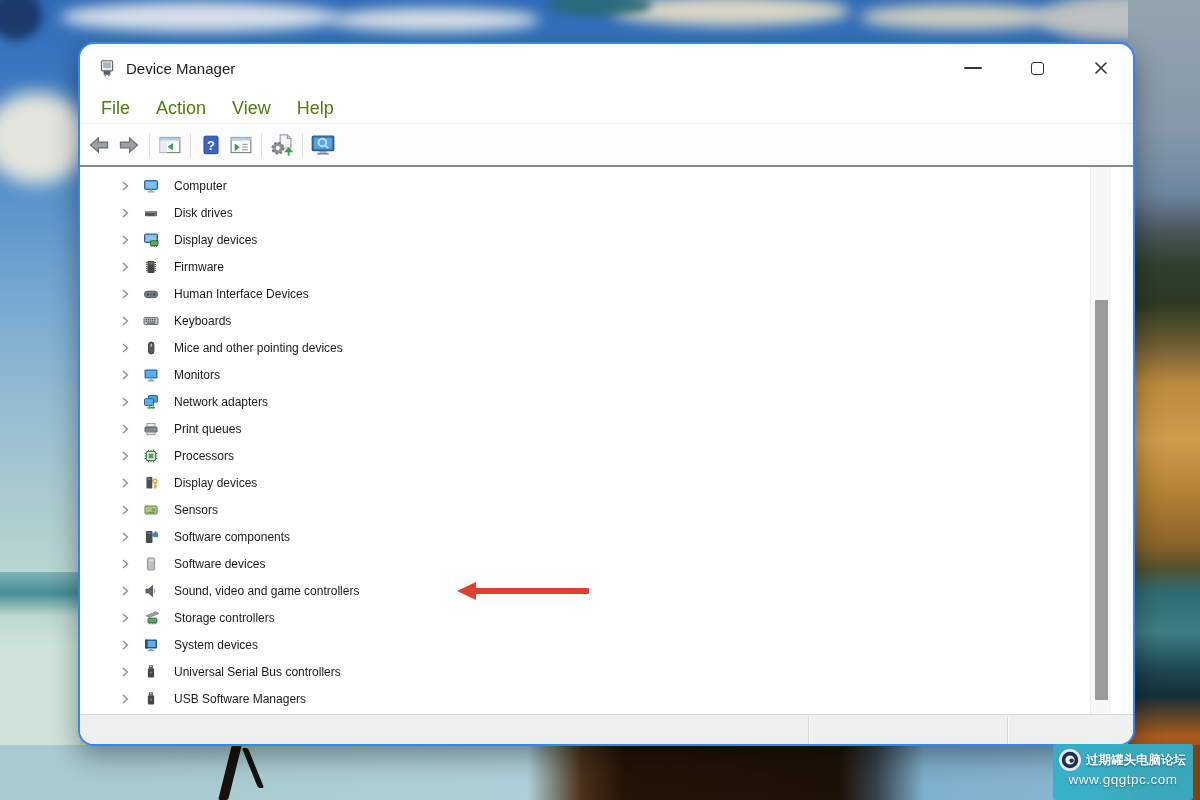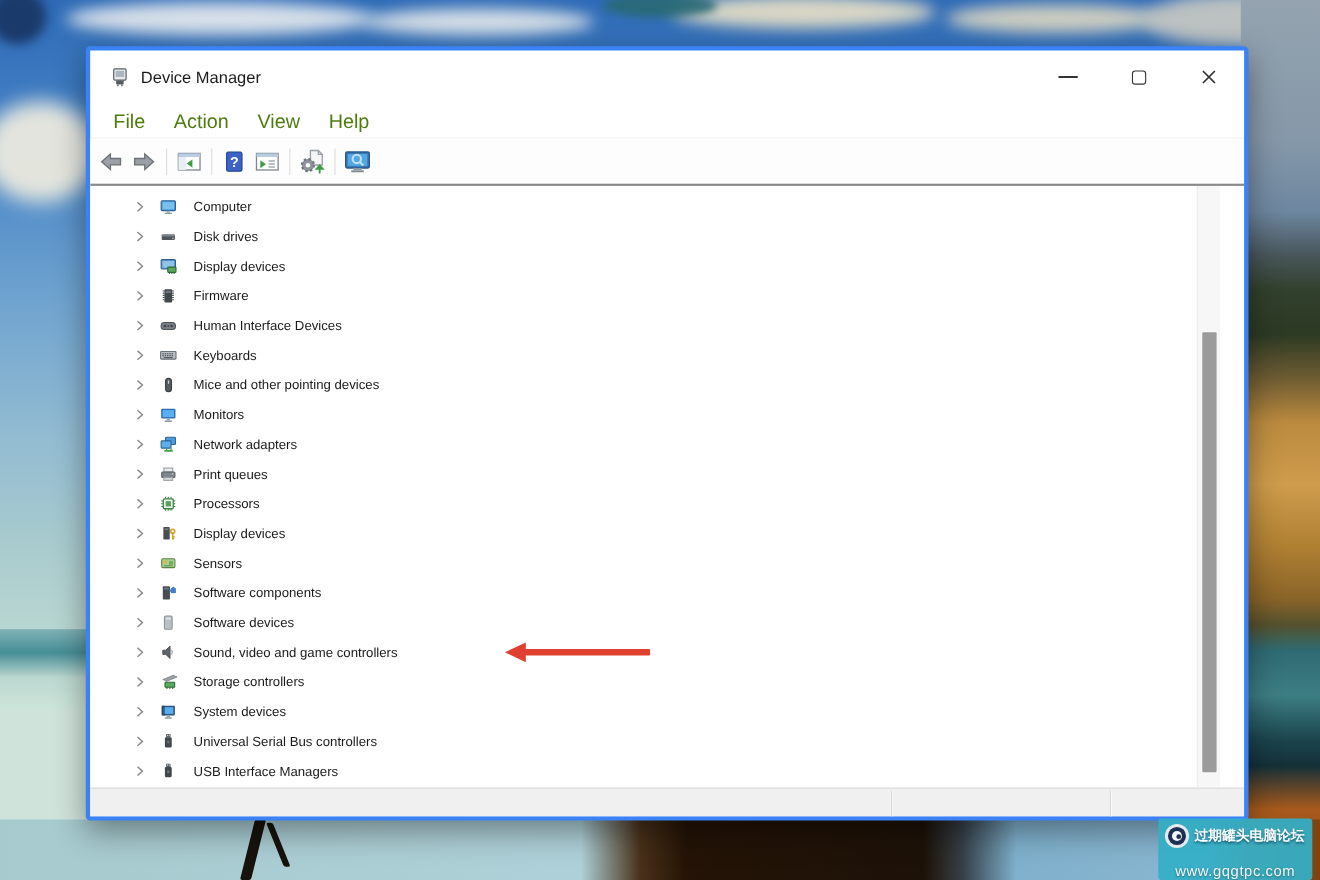--- a/index.html
+++ b/index.html
@@ -24,21 +24,21 @@
   .left-beach { position:absolute; left:0; top:645px; width:80px; height:155px; background:#cfe3da; }
   .bottom-strip { position:absolute; left:0; top:745px; width:1200px; height:55px; background:
     linear-gradient(90deg,#a6cace 0%,#aed0d8 44%,#49311a 48.5%,#241306 52%,#1d1208 70%,#37414a 73%,#7fb0cc 77%,#8ab6d0 91%,#9c5a1e 94.5%,#7e4210 100%); }
   .branch { position:absolute; left:225px; top:745px; width:10px; height:55px; background:#17120c;
     transform:skewX(-14deg); border-radius:2px; }
   .branch2 { position:absolute; left:250px; top:748px; width:6px; height:40px; background:#17120c;
     transform:skewX(22deg); border-radius:2px; }
 
   
   .window { position:absolute; left:78px; top:42px; width:1057px; height:704px;
-    background:#ffffff; border-radius:4px; border:4px solid #3b82f6;
+    background:#ffffff; border-radius:16px; border:2px solid #3b82f6;
     box-shadow:0 10px 28px rgba(0,0,0,.38); overflow:hidden; }
 
   .titlebar { position:relative; height:48px; display:flex; align-items:center; }
   .app-icon { margin-left:18px; width:18px; height:18px; }
   .title-text { margin-left:10px; font-size:15px; color:#1b1b1b; }
   .win-controls { position:absolute; right:0; top:0; height:48px; display:flex; }
   .wc-btn { width:64px; height:48px; display:flex; align-items:center; justify-content:center; background:transparent; border:none; cursor:pointer; }
   .wc-min { width:18px; height:2px; background:#333; border-radius:1px; }
   .wc-max { width:13px; height:13px; border:1.6px solid #333; border-radius:3px; }
 
@@ -66,21 +66,21 @@
   .vthumb { position:absolute; left:4px; width:13px; top:133px; height:400px; background:#9b9b9b; border-radius:1px; }
 
   .statusbar { position:relative; height:32px; background:#f0f0f0; border-top:1px solid #dadada; }
   .status-div { position:absolute; top:2px; bottom:2px; width:1px; background:#d8d8d8; box-shadow:1px 0 0 #fbfbfb; }
 
   
   .watermark { position:absolute; left:1053px; top:744px; width:140px; height:56px;
     background:rgba(52,175,199,.93); border-radius:3px; color:#fff; padding:4px 5px 0 5px; }
   .wm-row { display:flex; align-items:center; gap:4px; }
   .wm-title { font-size:12.5px; font-weight:bold; text-shadow:0 1px 2px rgba(0,40,60,.55); white-space:nowrap; }
-  .wm-url { font-size:13.5px; letter-spacing:.5px; text-align:center; margin-top:12px; color:#f4fafc; text-shadow:0 1px 2px rgba(0,40,60,.5); }
+  .wm-url { font-size:13.5px; letter-spacing:.5px; text-align:center; margin-top:0; color:#f4fafc; text-shadow:0 1px 2px rgba(0,40,60,.5); }
 </style>
 </head>
 <body>
 
 <div class="desktop">
   <div class="blob cloud1"></div>
   <div class="blob cloud2"></div>
   <div class="blob cloud3"></div>
   <div class="blob cloud4"></div>
   <div class="blob cloud5"></div>
@@ -423,21 +423,21 @@
           <svg class="chev" viewBox="0 0 14 14">
             <path d="M5 3l4.5 4L5 11" fill="none" stroke="#8a8a8a" stroke-width="1.3"></path>
           </svg>
           <svg class="dev-icon" viewBox="0 0 16 16">
             <rect x="6" y="1.3" width="4" height="3" fill="#565c62"></rect>
             <rect x="6.8" y="1.9" width="0.9" height="1.3" fill="#cfd4d8"></rect>
             <rect x="8.4" y="1.9" width="0.9" height="1.3" fill="#cfd4d8"></rect>
             <rect x="4.9" y="4.3" width="6.2" height="9.2" rx="1" fill="#42474c"></rect>
             <circle cx="8" cy="8.6" r="1.2" fill="#6d747b"></circle>
           </svg>
-          <span class="row-label">USB Interface Managers</span>
+          <span class="row-label">USB Software Managers</span>
         </div>
       </div>
 
     <div class="anno-arrow">
       <span class="arrow-head" id="arrowHead" style="border-right: 19px solid rgb(224, 64, 47);"></span>
       <span class="arrow-shaft" id="arrowShaft" style="background: rgb(224, 64, 47);"></span>
     </div>
 
     <div class="vscroll">
       <div class="vthumb"></div>

